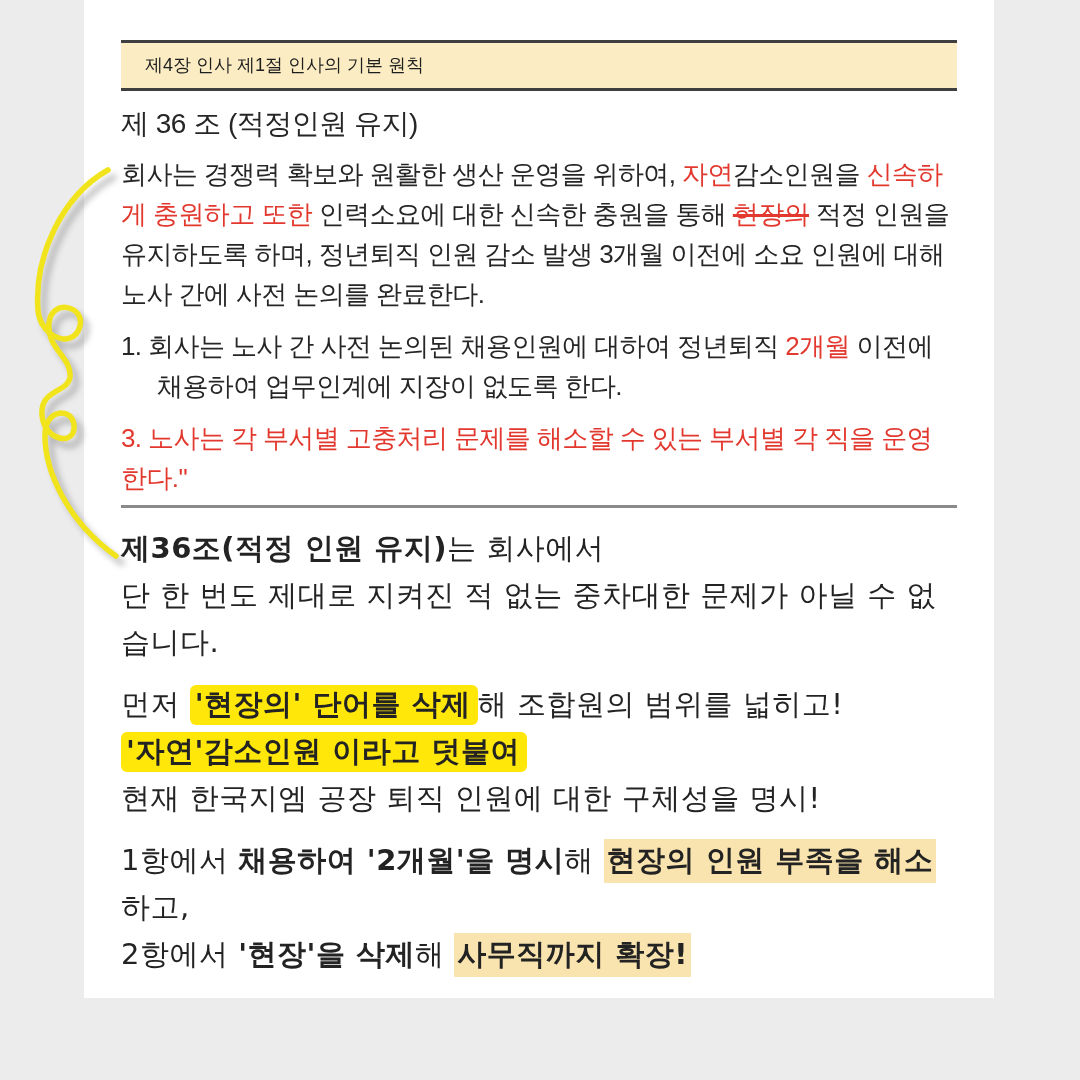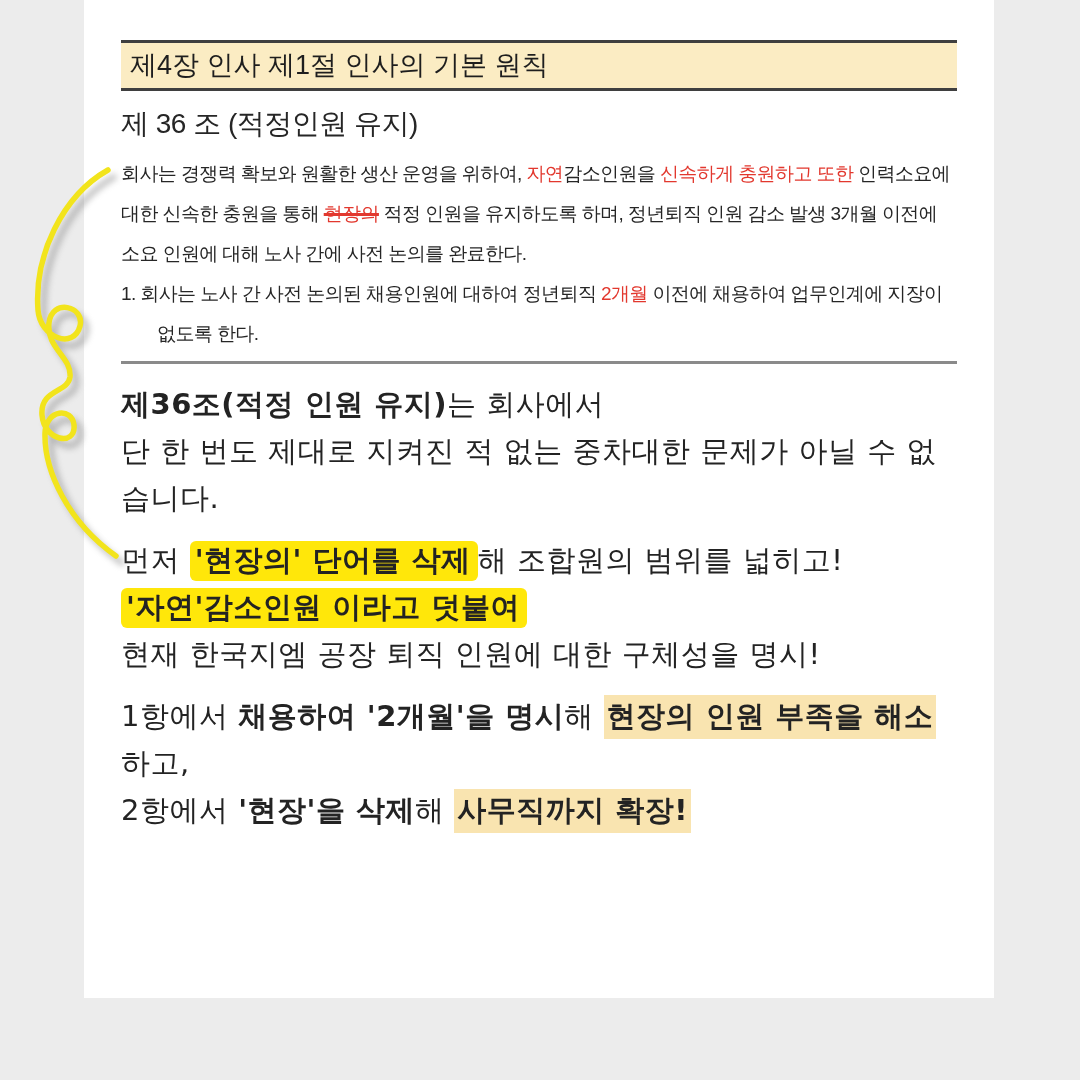--- a/index.html
+++ b/index.html
@@ -31,38 +31,38 @@
   .content{
     position:absolute;left:37px;top:0;width:836px;
   }
   
   .band{
     margin-top:40px;
     background:var(--band-bg);
     border-top:3px solid var(--band-border);
     border-bottom:3px solid var(--band-border);
     height:45px;line-height:45px;
-    font-size:27px;
-    padding-left:9px;
+    font-size:18px;
+    padding-left:24px;
     color:#1e1e1e;
   }
   .article-title{
     margin-top:14px;
     font-size:28px;
     font-weight:normal;
     letter-spacing:-0.5px;
   }
   .doc-text{
-    font-size:19px;
+    font-size:26px;
     line-height:40px;
     letter-spacing:-0.6px;
     margin:0;
   }
   .doc-par{margin-top:11px;}
-  .doc-item{margin-top:0;}
+  .doc-item{margin-top:12px;}
   .hang-1{padding-left:36px;text-indent:-36px;}
   .hang-2{padding-left:48px;text-indent:-48px;}
   .divider{
     border:none;
     border-top:3px solid var(--divider);
     margin:7px 0 0 0;
   }
   
   .commentary{
     margin-top:17px;
@@ -129,20 +129,21 @@
 
       <div class="band">제4장 인사 제1절 인사의 기본 원칙</div>
 
       <div class="article-title">제 36 조 (적정인원 유지)</div>
 
       <p class="doc-text doc-par"><span class="seg">회사는 경쟁력 확보와 원활한 생산 운영을 위하여, </span><span class="seg red">자연</span><span class="seg">감소인원을 </span><span class="seg red">신속하게 충원하고 또한</span><span class="seg"> 인력소요에 대한 신속한 충원을 통해 </span><span class="seg red-strike">현장의</span><span class="seg"> 적정 인원을 유지하도록 하며, 정년퇴직 인원 감소 발생 3개월 이전에 소요 인원에 대해 노사 간에 사전 논의를 완료한다.</span></p>
 
       <p class="doc-text doc-item hang-1"><span class="seg">1. 회사는 노사 간 사전 논의된 채용인원에 대하여 정년퇴직 </span><span class="seg red">2개월</span><span class="seg"> 이전에 채용하여 업무인계에 지장이 없도록 한다.</span></p>
 
 
+      <p class="doc-text doc-item"><span class="seg red">3. 노사는 각 부서별 고충처리 문제를 해소할 수 있는 부서별 각 직을 운영한다."</span></p>
 
       <hr class="divider">
 
       <div class="commentary">
         <p class="c-line"><span class="seg bold">제36조(적정 인원 유지)</span><span class="seg">는 회사에서</span></p>
         <p class="c-line"><span class="seg">단 한 번도 제대로 지켜진 적 없는 중차대한 문제가 아닐 수 없습니다.</span></p>
         <p class="c-line gap-before"><span class="seg">먼저 </span><span class="seg bold hl-yellow">'현장의' 단어를 삭제</span><span class="seg">해 조합원의 범위를 넓히고!</span></p>
         <p class="c-line"><span class="seg bold hl-yellow">'자연'감소인원 이라고 덧붙여</span></p>
         <p class="c-line"><span class="seg">현재 한국지엠 공장 퇴직 인원에 대한 구체성을 명시!</span></p>
         <p class="c-line gap-before"><span class="seg">1항에서 </span><span class="seg bold">채용하여 '2개월'을 명시</span><span class="seg">해 </span><span class="seg hl-cream">현장의 인원 부족을 해소</span><span class="seg">하고,</span></p>

